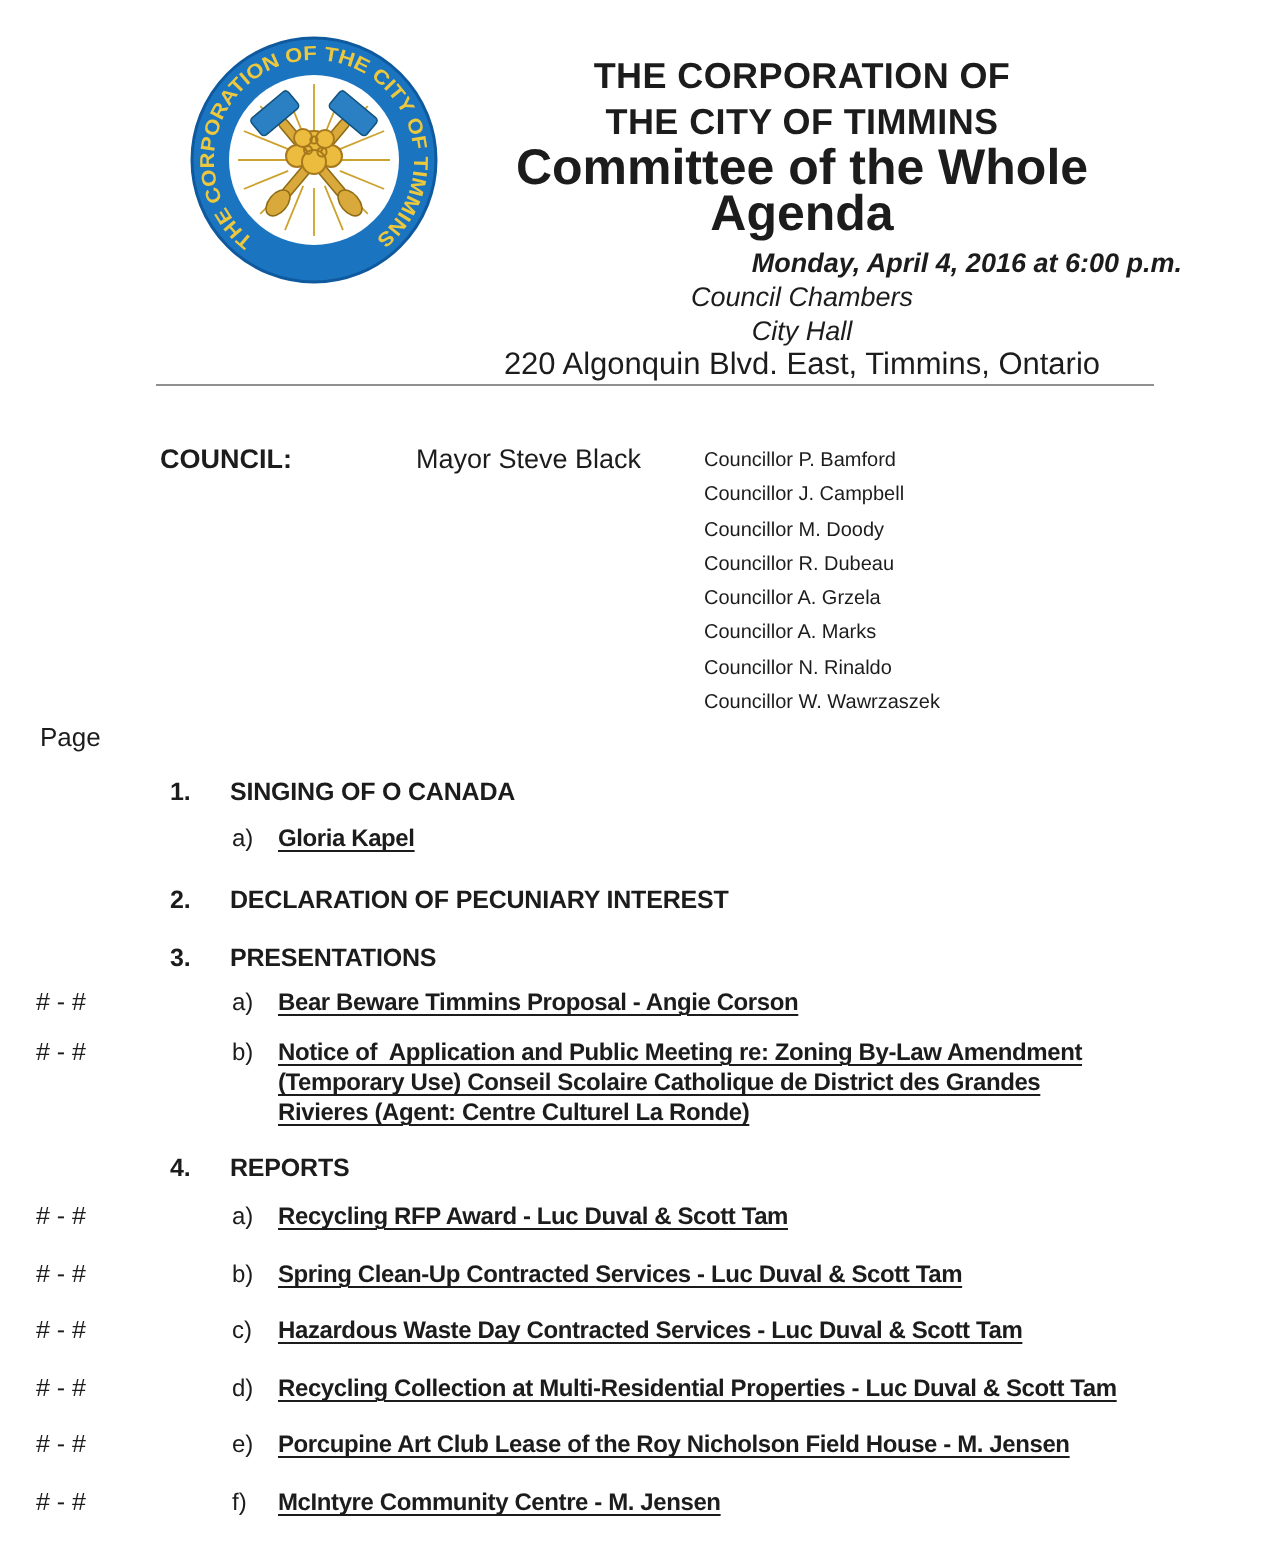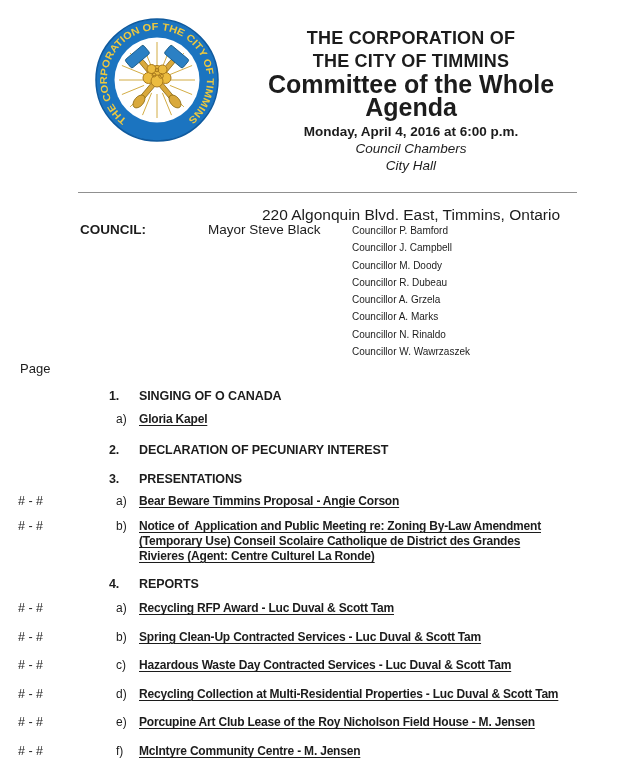--- a/index.html
+++ b/index.html
@@ -2,34 +2,34 @@
 <html><head>
 <meta charset="utf-8">
 <style>
   html,body{margin:0;padding:0;background:#ffffff;}
   .page{
     position:relative;width:640px;height:772px;background:#ffffff;overflow:hidden;
     font-family:"Liberation Sans",sans-serif;color:#1c1c1c;
   }
   
   .seal{position:absolute;left:95px;top:18px;}
-  .header-text{position:absolute;left:221px;top:27px;width:380px;text-align:center;}
+  .header-text{position:absolute;left:211px;top:27px;width:380px;text-align:center;}
   .ht-big{font-size:18px;font-weight:bold;line-height:23px;letter-spacing:.2px;}
   .ht-title{font-size:25px;font-weight:bold;line-height:23px;}
-  .ht-dt{font-size:13.5px;font-weight:bold;line-height:17px;margin-top:4px;}
+  .ht-dt{font-size:13.5px;font-weight:bold;font-style:italic;line-height:17px;margin-top:4px;text-align:right;}
   .ht-it{font-size:13.5px;font-style:italic;line-height:17px;}
-  .ht-addr{font-size:15.5px;line-height:18px;margin-top:32px;}
+  .ht-addr{font-size:15.5px;line-height:18px;}
   .rule{position:absolute;left:78px;top:192px;width:499px;height:0;border-top:1.5px solid #909090;}
   
   .council-label{position:absolute;left:80px;top:222px;font-size:13.5px;font-weight:bold;}
   .mayor{position:absolute;left:208px;top:222px;font-size:13.5px;}
   .councillors{position:absolute;left:352px;top:222px;font-size:10px;line-height:17.3px;}
   
   .page-label{position:absolute;left:20px;top:361px;font-size:13px;}
-  .sec{position:absolute;left:85px;font-size:12.5px;font-weight:bold;letter-spacing:-.1px;margin-left:24px;}
+  .sec{position:absolute;left:85px;font-size:12.5px;font-weight:bold;letter-spacing:-.1px;}
   .sec .num{display:inline-block;width:30px;}
   .pmarker{position:absolute;left:18px;font-size:12.5px;white-space:pre;}
   .item{position:absolute;left:116px;font-size:12px;line-height:15px;}
   .item .letter{position:absolute;left:0;top:0;font-weight:normal;}
   .item .itext{margin-left:23px;}
   .iline{
     font-weight:bold;letter-spacing:-.2px;white-space:pre;
     text-decoration:underline;text-underline-offset:2px;text-decoration-thickness:1.4px;
   }
 </style>

